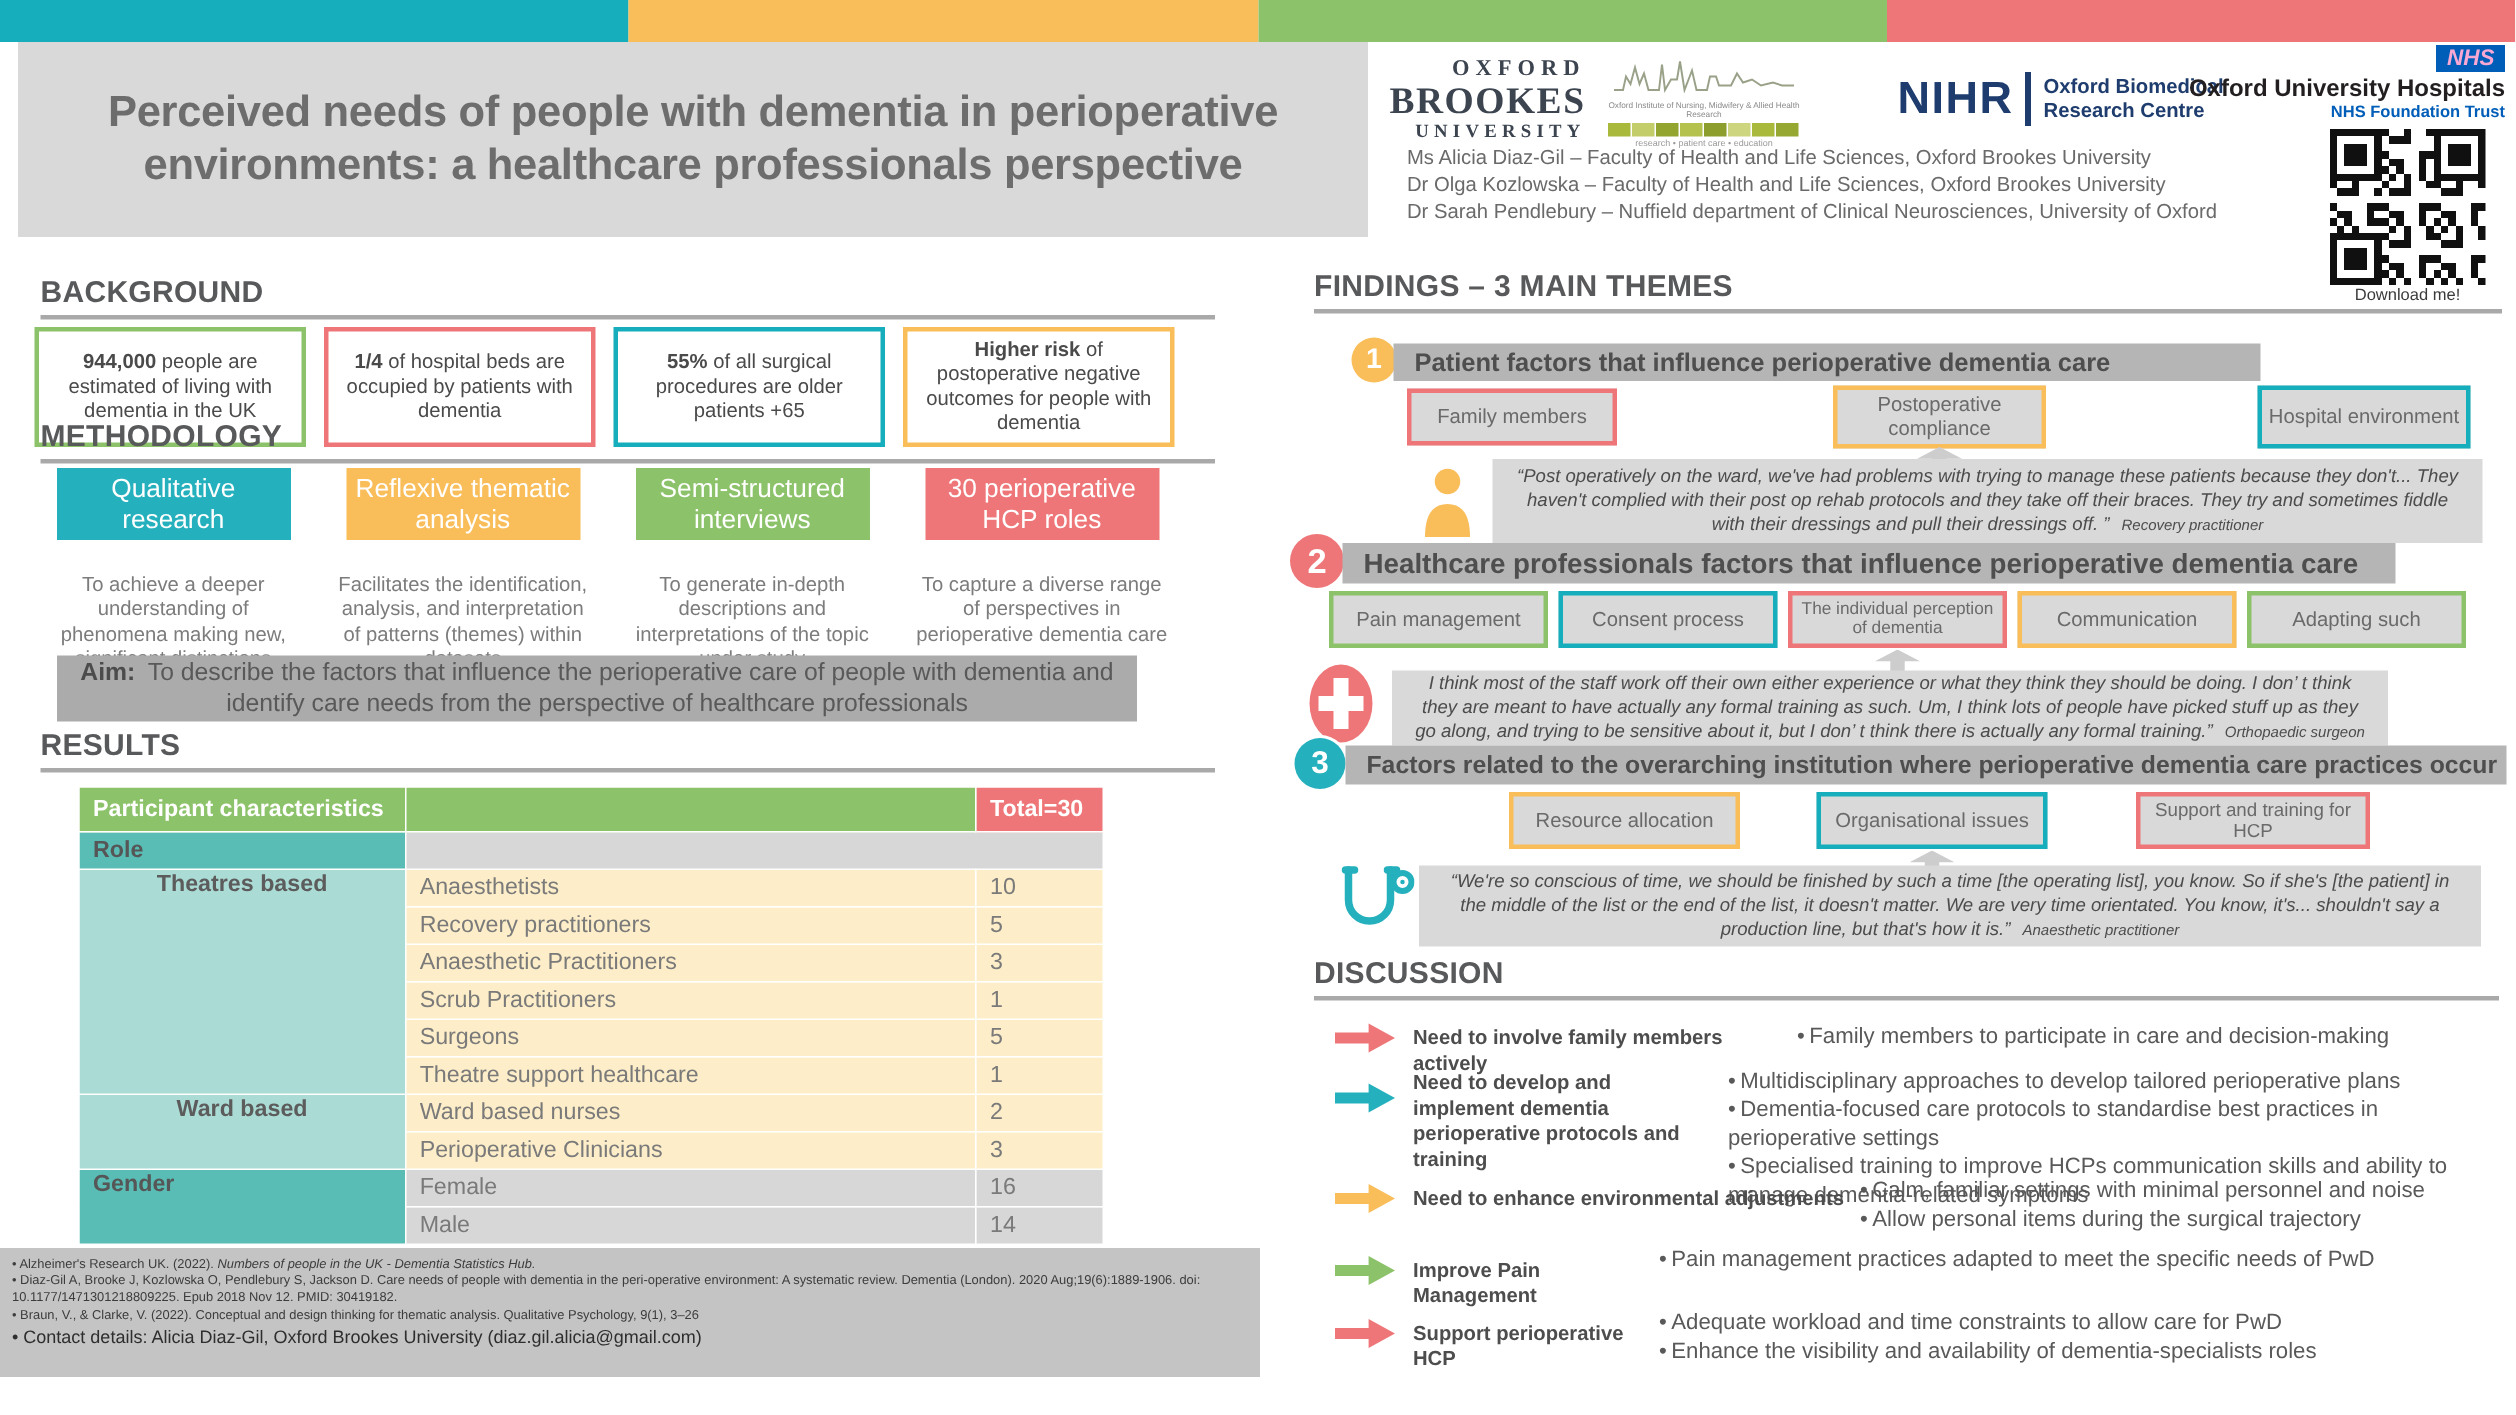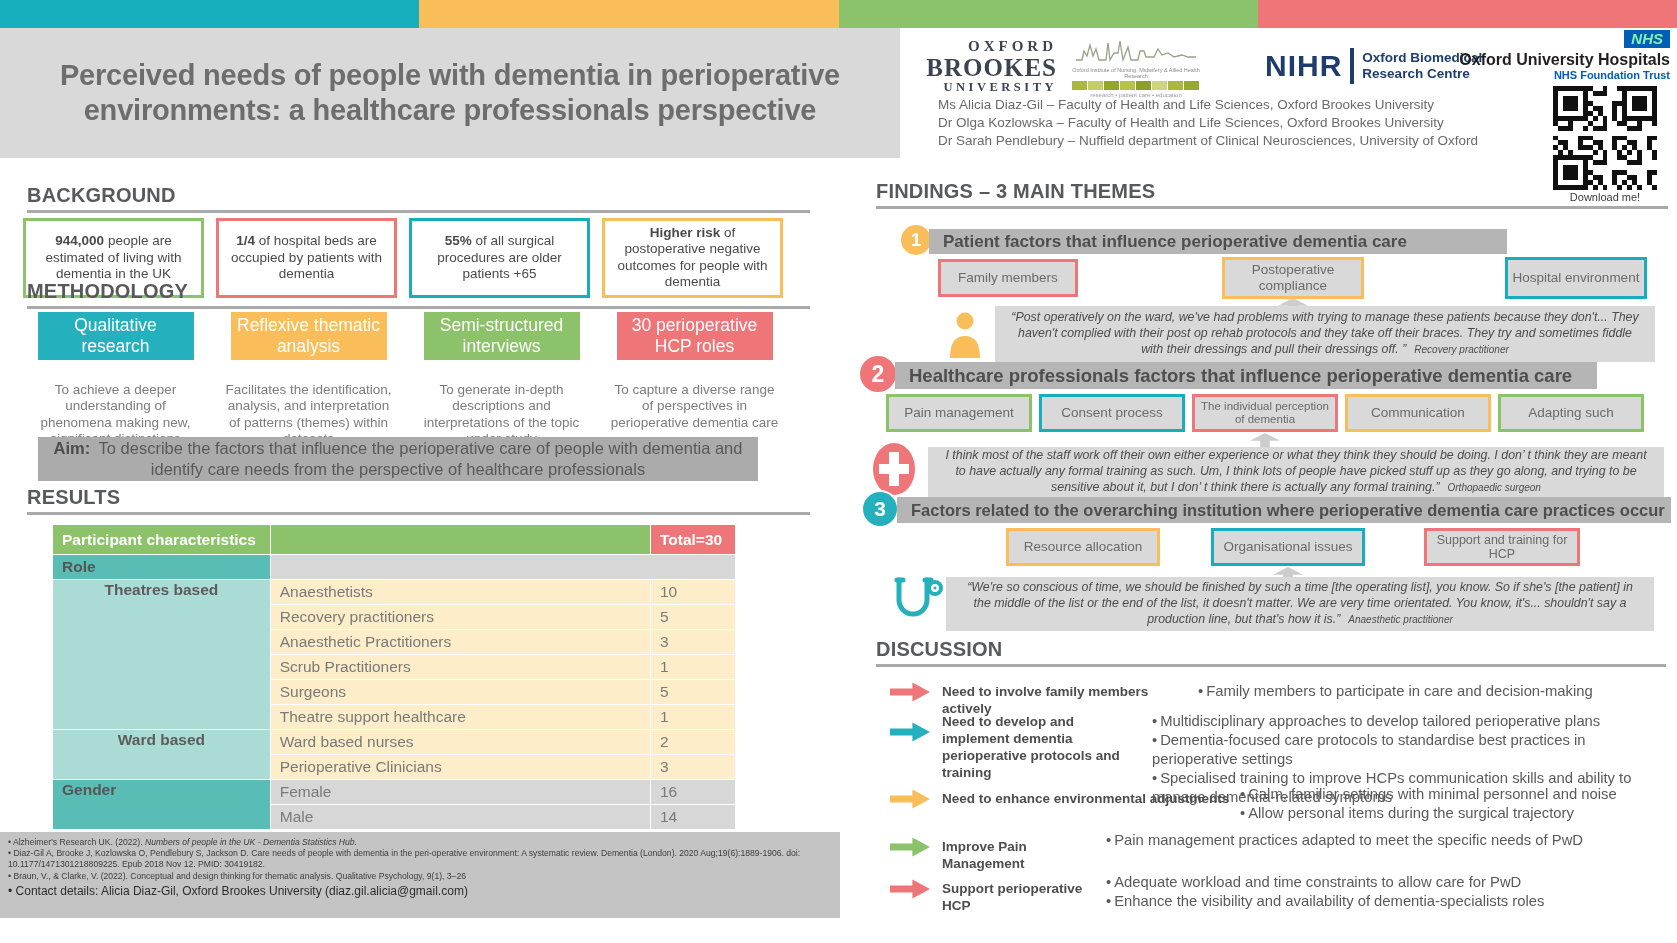--- a/index.html
+++ b/index.html
@@ -5,21 +5,21 @@
   * { margin:0; padding:0; box-sizing:border-box; }
   html,body { background:#ffffff; }
   body { font-family:"Liberation Sans","DejaVu Sans",sans-serif; }
   #poster { position:relative; width:1677px; height:943px; background:#fff; overflow:hidden; }
 
   
   #topbar { position:absolute; left:0; top:0; width:100%; height:28px; display:flex; }
   #topbar div { flex:1; }
 
   
-  #title-block { position:absolute; left:0; top:28px; width:900px; height:130px; background:#d9d9d9;
+  #title-block { position:absolute; left:12px; top:28px; width:900px; height:130px; background:#d9d9d9;
                  display:flex; align-items:center; justify-content:center; padding:0 34px; }
   #title-block h1 { font-size:29px; line-height:1.22; font-weight:bold; color:#6d6d6d; text-align:center; letter-spacing:-0.2px; }
 
   .brookes { position:absolute; left:925px; top:38px; width:132px; text-align:right;
              color:#3c4450; font-family:"Liberation Serif","DejaVu Serif",serif; font-weight:bold; }
   .brookes .l1 { font-size:15px; letter-spacing:4px; }
   .brookes .l2 { font-size:25px; letter-spacing:1px; line-height:1.0; }
   .brookes .l3 { font-size:12.5px; letter-spacing:3.5px; }
 
   .oxinmahr { position:absolute; left:1072px; top:36px; width:128px; text-align:center; }
@@ -27,21 +27,21 @@
   .oxinmahr .bar { display:flex; height:9px; margin-top:2px; }
   .oxinmahr .bar div { flex:1; margin-right:1px; }
   .oxinmahr .tag { font-size:6px; color:#9a9a9a; margin-top:2px; }
 
   .nihr { position:absolute; left:1265px; top:48px; display:flex; align-items:center; }
   .nihr .word { font-size:30px; font-weight:bold; color:#1e3d6e; letter-spacing:1px; }
   .nihr .div { width:4px; height:36px; background:#1e3d6e; margin:0 8px; }
   .nihr .sub { font-size:13.5px; font-weight:bold; color:#1e3d6e; line-height:1.15; }
 
   .nhs-block { position:absolute; left:1448px; top:30px; width:222px; text-align:right; }
-  .nhs-lozenge { display:inline-block; background:#005eb8; color:#86efac; font-style:italic; font-weight:bold;
+  .nhs-lozenge { display:inline-block; background:#005eb8; color:#f9a8d4; font-style:italic; font-weight:bold;
                  font-size:15px; padding:1px 7px 2px 7px; line-height:1; }
   .nhs-org { font-size:16px; font-weight:bold; color:#231f20; margin-top:3px; }
   .nhs-trust { font-size:11px; font-weight:bold; color:#005eb8; }
 
   .qr-wrap { position:absolute; left:1551px; top:86px; width:108px; text-align:center; }
   .qr-wrap svg { width:104px; height:104px; display:block; margin:0 auto; shape-rendering:crispEdges; }
   .qr-cap { font-size:11px; color:#3a3a3a; margin-top:1px; }
 
   .authors { position:absolute; left:938px; top:96px; width:600px; }
   .authors .alabel { font-size:12.5px; font-weight:bold; color:#4f4f4f; margin-bottom:2px; }
@@ -531,21 +531,21 @@
 
   <div class="up-arrow" style="left:1250px; top:433px;"></div>
 
   <span class="q-icon" style="left:872px; top:442px;">
     <svg viewBox="0 0 44 54" width="44" height="54">
       <ellipse cx="22" cy="27" rx="21" ry="26" fill="#ef7678"></ellipse>
       <rect x="17" y="10" width="10" height="34" fill="#ffffff"></rect>
       <rect x="7" y="22" width="30" height="10" fill="#ffffff"></rect>
     </svg>
   </span>
-  <div class="quote" style="left:928px; top:447px; width:736px; height:50px;">
+  <div class="quote" style="left:928px; top:447px; width:664px; height:50px;">
     <p><span>I think most of the staff work off their own either experience or what they think they should be doing. I don’ t think they are meant to have actually any formal training as such. Um, I think lots of people have picked stuff up as they go along, and trying to be sensitive about it, but I don’ t think there is actually any formal training.”</span><span class="attr">Orthopaedic surgeon</span></p>
   </div>
 
   <div class="theme-circle" style="left: 863px; top: 492px; width: 34px; height: 34px; font-size: 21px; background-color: rgb(37, 176, 189);">3</div>
   <div class="theme-bar" style="left:897px; top:497px; width:774px; height:26px; font-size:16.5px;">Factors related to the overarching institution where perioperative dementia care practices occur</div>
 
   <div class="t-box" style="left: 1006px; top: 528px; width: 154px; height: 38px; border-color: rgb(249, 189, 89);">Resource allocation</div>
   <div class="t-box" style="left: 1211px; top: 528px; width: 154px; height: 38px; border-color: rgb(22, 174, 188);">Organisational issues</div>
   <div class="t-box" style="left: 1424px; top: 528px; width: 156px; height: 38px; font-size: 12.5px; border-color: rgb(239, 118, 120);">Support and training for HCP</div>
 

